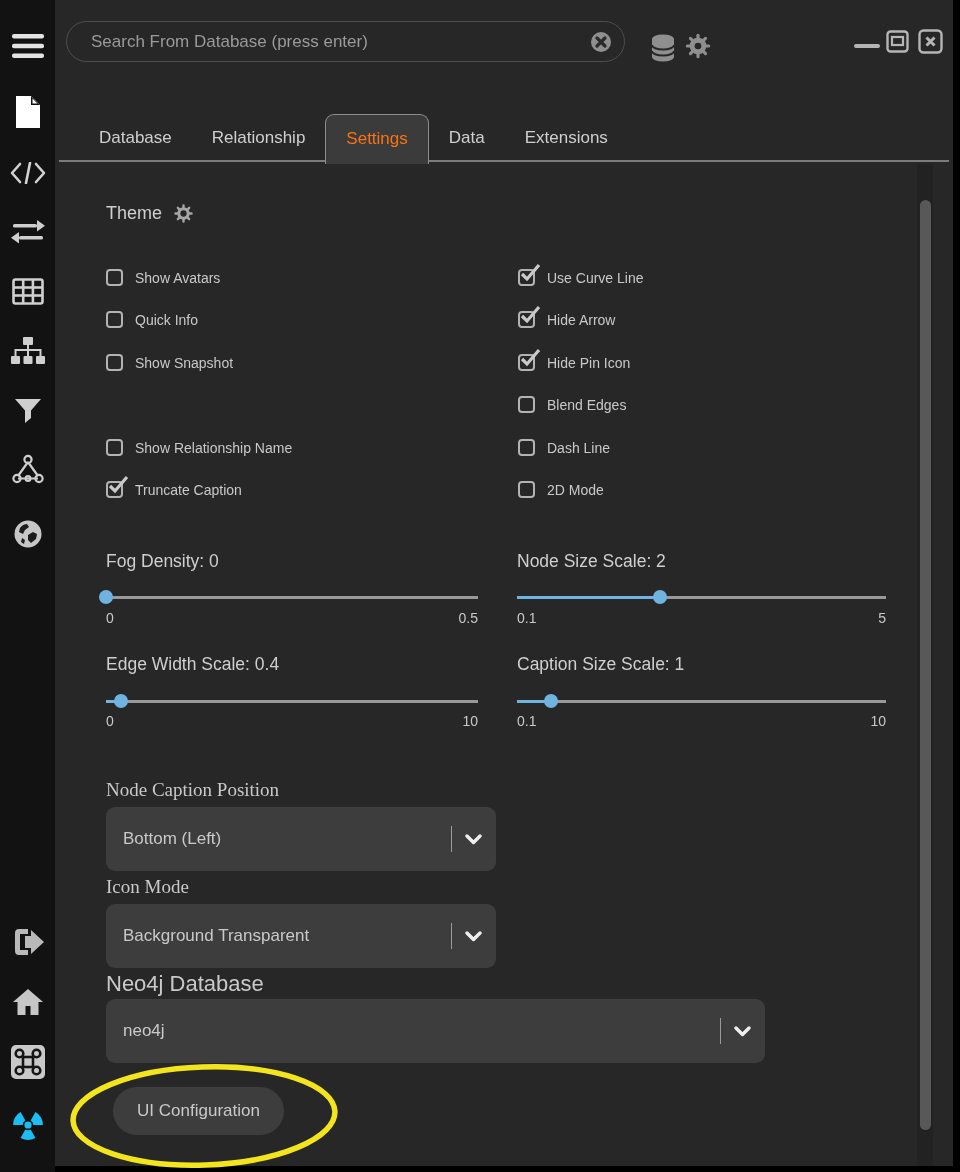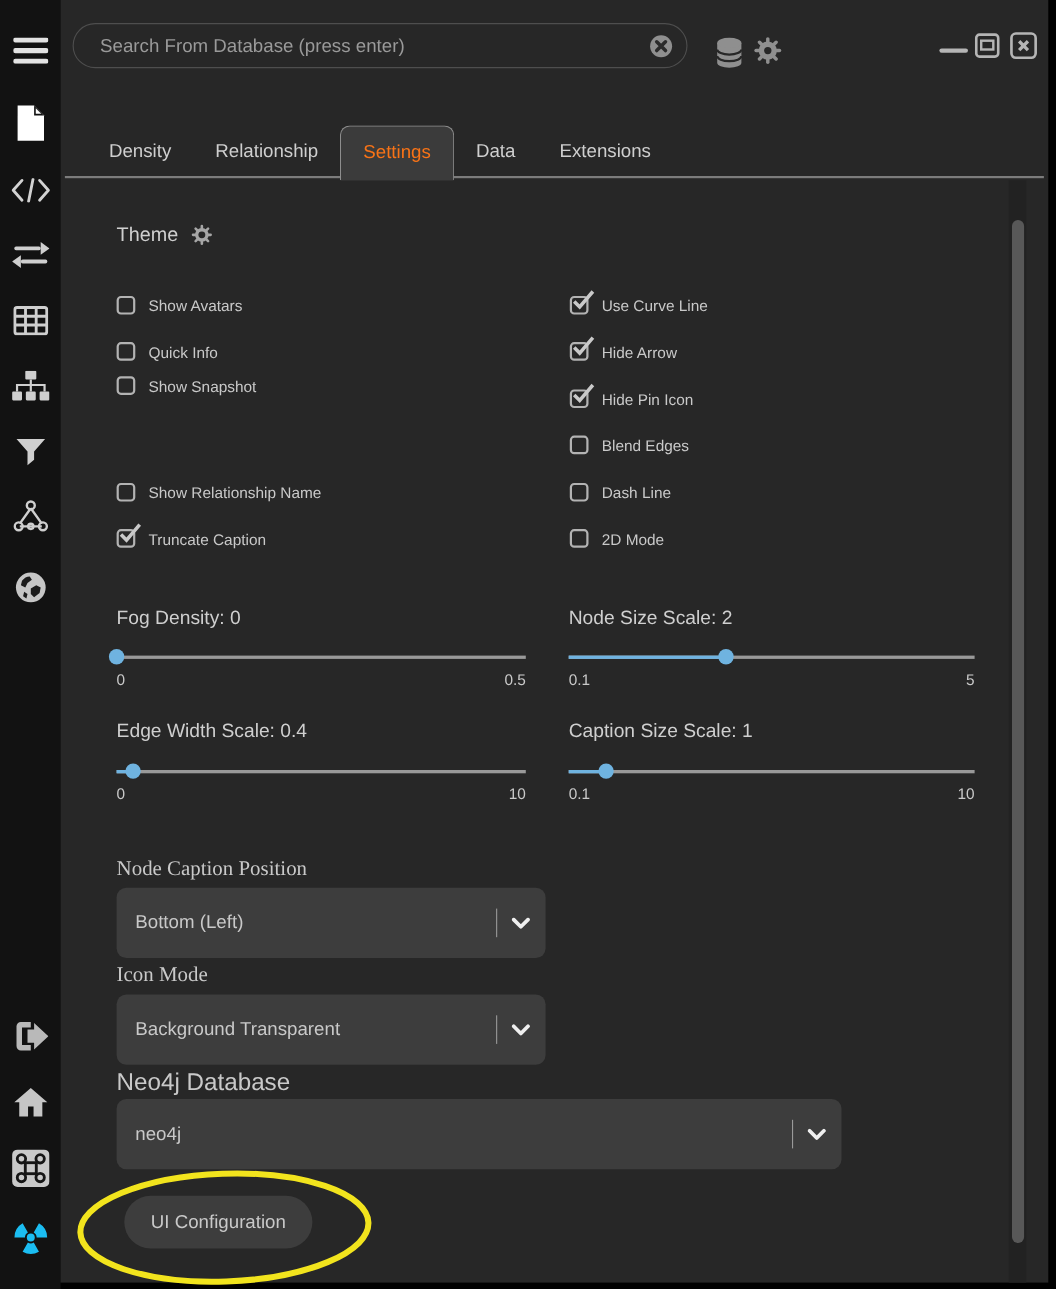--- a/index.html
+++ b/index.html
@@ -243,21 +243,21 @@
         </svg>
     </span>
     <span class="topbar-icon" style="left:863px;top:29px">
       <svg width="25" height="25" viewBox="0 0 25 25">
           <rect x="1.5" y="1.5" width="22" height="22" rx="4" fill="none" stroke="#b5b5b5" stroke-width="2.4"></rect>
           <path d="M8.5 8.5 L16.5 16.5 M16.5 8.5 L8.5 16.5" stroke="#b5b5b5" stroke-width="3"></path>
         </svg>
     </span>
 
     <nav class="tabs">
-      <div class="tab">Density</div>
+      <div class="tab">Database</div>
       <div class="tab">Relationship</div>
       <div class="tab active">Settings</div>
       <div class="tab">Data</div>
       <div class="tab">Extensions</div>
     </nav>
     <div class="tabs-underline"></div>
 
     <div class="theme-row">
       <span>Theme</span>
       <span style="display:flex">
@@ -275,21 +275,21 @@
     </div>
 
     <div class="cb-row" style="left:51px;top:267px">
       <span class="cb"></span>
       <span class="cb-label">Show Avatars</span>
     </div>
     <div class="cb-row" style="left:51px;top:309px">
       <span class="cb"></span>
       <span class="cb-label">Quick Info</span>
     </div>
-    <div class="cb-row" style="left:51px;top:340px">
+    <div class="cb-row" style="left:51px;top:352px">
       <span class="cb"></span>
       <span class="cb-label">Show Snapshot</span>
     </div>
     <div class="cb-row" style="left:51px;top:437px">
       <span class="cb"></span>
       <span class="cb-label">Show Relationship Name</span>
     </div>
     <div class="cb-row" style="left:51px;top:479px">
       <span class="cb checked">
           <svg width="24" height="22" viewBox="0 0 24 22">

